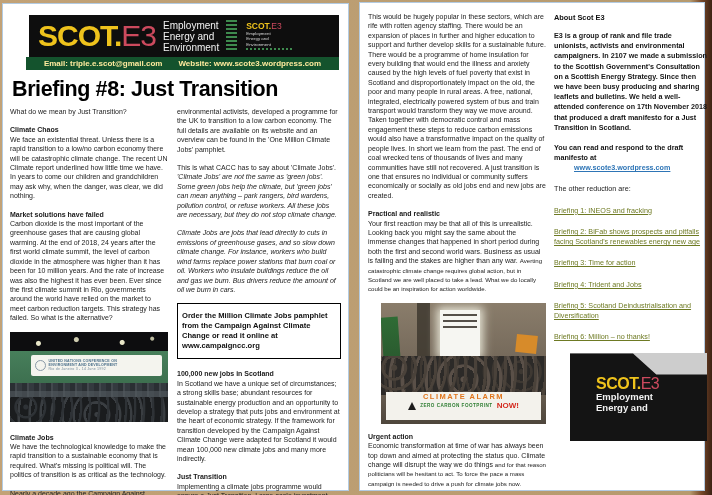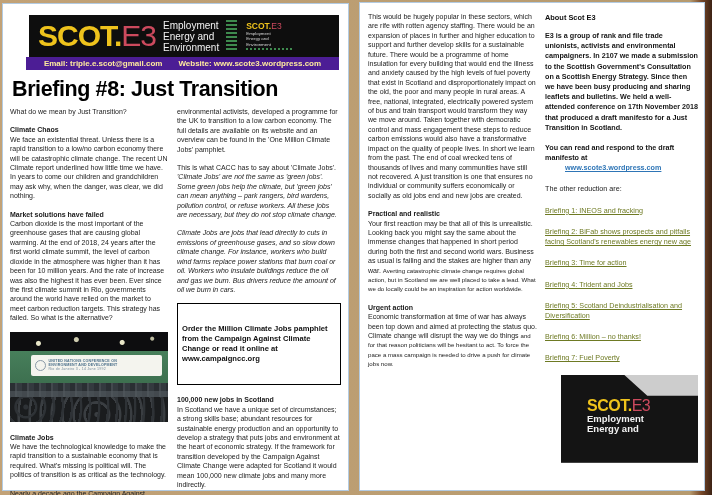--- a/index.html
+++ b/index.html
@@ -19,34 +19,34 @@
   .brand-main { color:#efc31c; font-weight:bold; font-size:30px; letter-spacing:-1px; line-height:30px; }
   .brand-accent { color:#cc4a5e; font-weight:normal; font-size:30px; letter-spacing:-1px; line-height:30px; }
   .tagline { color:#f3f3f3; font-size:10px; line-height:11px; margin-left:7px; }
   .green-bars { width:11px; height:32px; margin-left:7px;
     background:repeating-linear-gradient(to bottom,#3e8a4e 0 2px,rgba(0,0,0,0) 2px 4px); }
   .mini-logo { margin-left:9px; width:56px; }
   .mini-title { font-size:8.5px; font-weight:bold; line-height:9px; }
   .mini-title .brand-main, .mini-title .brand-accent { font-size:8.5px; line-height:9px; letter-spacing:0; }
   .mini-lines { font-size:4.4px; line-height:5.2px; color:#d6d6d6; }
   .mini-dots { margin-top:1px; width:46px; border-bottom:2px dotted #3e8a4e; }
-  .contact-bar { margin:0 2px 0 16px; background:#4c1d95; color:#ffeb9e; font-weight:bold; font-size:8px;
+  .contact-bar { margin:0 2px 0 16px; background:#14532d; color:#ffeb9e; font-weight:bold; font-size:8px;
     padding:2px 0 2px 0; display:flex; justify-content:center; gap:16px; }
   .page-title { font-size:21.5px; font-weight:bold; color:#000; letter-spacing:-0.4px; margin:7px 0 5px 2px; }
 
   
   .cols { display:flex; gap:9px; }
   .c1 { width:158px; }
   .c2 { flex:1; }
   .bp { margin:0 0 9px 0; font-size:7px; line-height:9.4px; color:#222; }
   .bh { margin:0; font-size:7px; line-height:9.4px; font-weight:bold; color:#1a1a1a; }
   .it { font-style:italic; }
   .small-run { font-size:6.1px; }
   .order-box { border:1.5px solid #000; font-weight:bold; font-size:7.6px; line-height:10px; color:#111;
-    padding:20px 4px; margin:2px 0 10px 0; }
+    padding:7px 4px; margin:2px 0 10px 0; }
 
   
   .photo-un { position:relative; width:158px; height:90px; margin:2px 0 11px 0; background:#141416; overflow:hidden; }
   .un-ceiling { position:absolute; left:0; top:0; right:0; height:22%;
     background:#0d0d0f;
     background-image:radial-gradient(circle at 18% 60%, #e8e6c8 0 2px, rgba(0,0,0,0) 3px),
                      radial-gradient(circle at 42% 40%, #cfcdb0 0 2px, rgba(0,0,0,0) 3px),
                      radial-gradient(circle at 71% 55%, #e8e6c8 0 2px, rgba(0,0,0,0) 3px),
                      radial-gradient(circle at 90% 35%, #bdbba0 0 1.5px, rgba(0,0,0,0) 2.5px); }
   .un-wall { position:absolute; left:0; top:22%; right:0; height:40%; background:linear-gradient(#477f5b,#3c6e4e); }
@@ -177,38 +177,56 @@
     </div>
   </div>
 
   <div class="page" id="page-right">
 
     <div class="rp-main">
       <p class="bp">This would be hugely popular in these sectors, which are rife with rotten agency staffing.  There would be an expansion of places in further and higher education to support and further develop skills for a sustainable future.  There would be a programme of home insulation for every building that would end the illness and anxiety caused by the high levels of fuel poverty that exist in Scotland and disproportionately impact on the old, the poor and many people in rural areas.  A free, national, integrated, electrically powered system of bus and train transport would transform they way we move around.  Taken together with democratic control and mass engagement these steps to reduce carbon emissions would also have a transformative impact on the quality of people lives.  In short we learn from the past.  The end of coal wrecked tens of thousands of lives and many communities have still not recovered.  A just transition is one that ensures no individual or community suffers economically or socially as old jobs end and new jobs are created.</p>
       <p class="bh">Practical and realistic</p>
       <p class="bp"><span>Your first reaction may be that all of this is unrealistic.  Looking back you might say the same about the immense changes that happened in short period during both the first and second world wars.  Business as usual is failing and the stakes are higher than any war.</span> <span class="small-run">Averting catastrophic climate change requires global action, but in Scotland we are well placed to take a lead. What we do locally could be an inspiration for action worldwide.</span></p>
 
+      <div class="photo-demo">
+        <div class="demo-darkcol"></div>
+        <div class="demo-sign">
+            <i></i>
+            <i></i>
+            <i></i>
+          </div>
+        <div class="demo-flag"></div>
+        <div class="demo-orange"></div>
+        <div class="demo-crowd"></div>
+        <div class="demo-banner">
+          <div class="demo-banner-l1">CLIMATE ALARM</div>
+          <div class="demo-banner-row">
+            <span class="pylon"></span>
+            <span class="demo-banner-l2">ZERO CARBON FOOTPRINT</span>
+            <span class="demo-banner-l3">NOW!</span>
+          </div>
+        </div>
+      </div>
 
       <p class="bh">Urgent action</p>
       <p class="bp"><span>Economic transformation at time of war has always been top down and aimed at protecting the status quo.  Climate change will disrupt the way we do things</span> <span class="small-run">and for that reason politicians will be hesitant to act. To force the pace a mass campaign is needed to drive a push for climate jobs now.</span></p>
     </div>
 
     <div class="rp-side">
       <div class="sb-h">About Scot E3</div>
       <p class="sb-p">E3 is a group of rank and file trade unionists, activists and environmental campaigners. In 2107 we made a submission to the Scottish Government's Consultation on a Scottish Energy Strategy.  Since then we have been busy producing and sharing leaflets and bulletins. We held a well-attended conference on 17th November 2018 that produced a draft manifesto for a Just Transition in Scotland.</p>
       <p class="sb-p"><span>You can read and respond to the draft manifesto at </span><span class="blue-link">www.scote3.wordpress.com</span></p>
       <p class="sb-plain">The other reduction are:</p>
 
       <a class="sb-link">Briefing 1: INEOS and fracking</a>
       <a class="sb-link">Briefing 2: BiFab shows prospects and pitfalls facing Scotland's renewables energy new age</a>
       <a class="sb-link">Briefing 3: Time for action</a>
       <a class="sb-link">Briefing 4: Trident and Jobs</a>
       <a class="sb-link">Briefing 5: Scotland Deindustrialisation and Diversification</a>
       <a class="sb-link">Briefing 6: Million – no thanks!</a>
-      <a class="sb-link">Briefing 7: Fuel Poverty</a>
 
       <div class="logo-box">
         <div class="logo-black"></div>
         <div class="logo-box-content">
           <div class="lb-title">
             <span class="brand-main">SCOT.</span><span class="brand-accent">E3</span>
           </div>
           <div class="lb-line">Employment</div>
           <div class="lb-line">Energy and</div>
 

